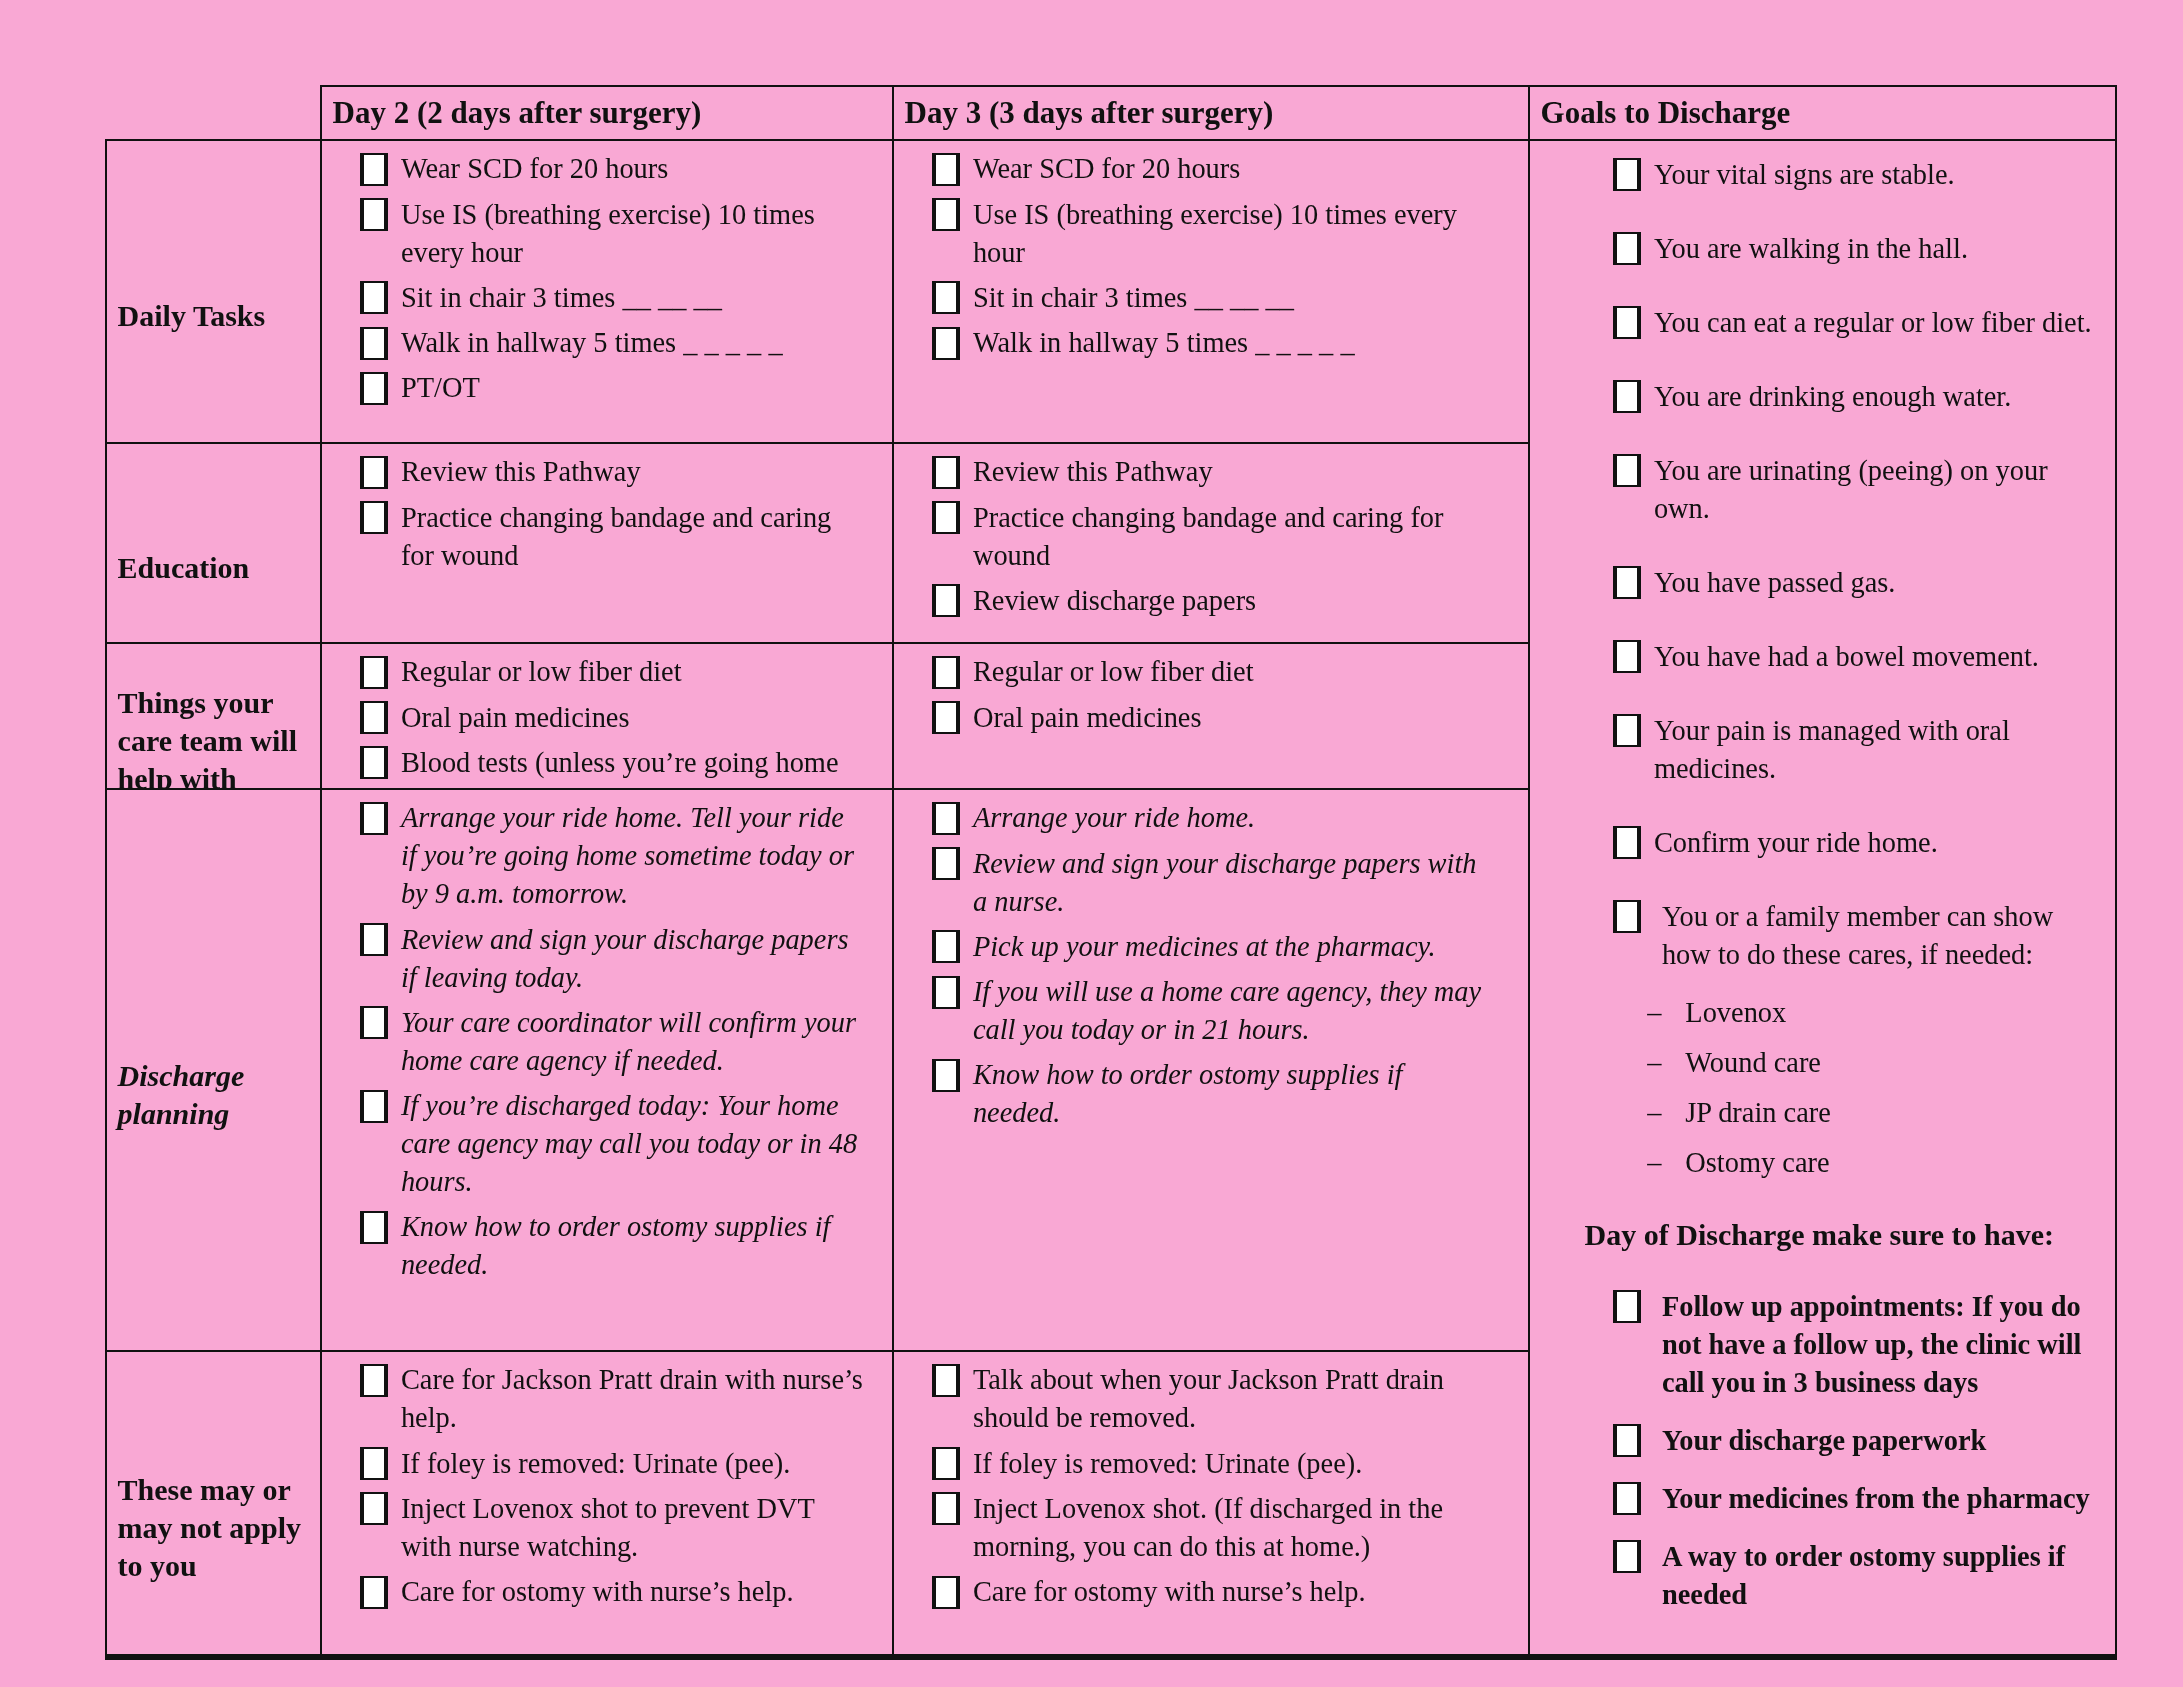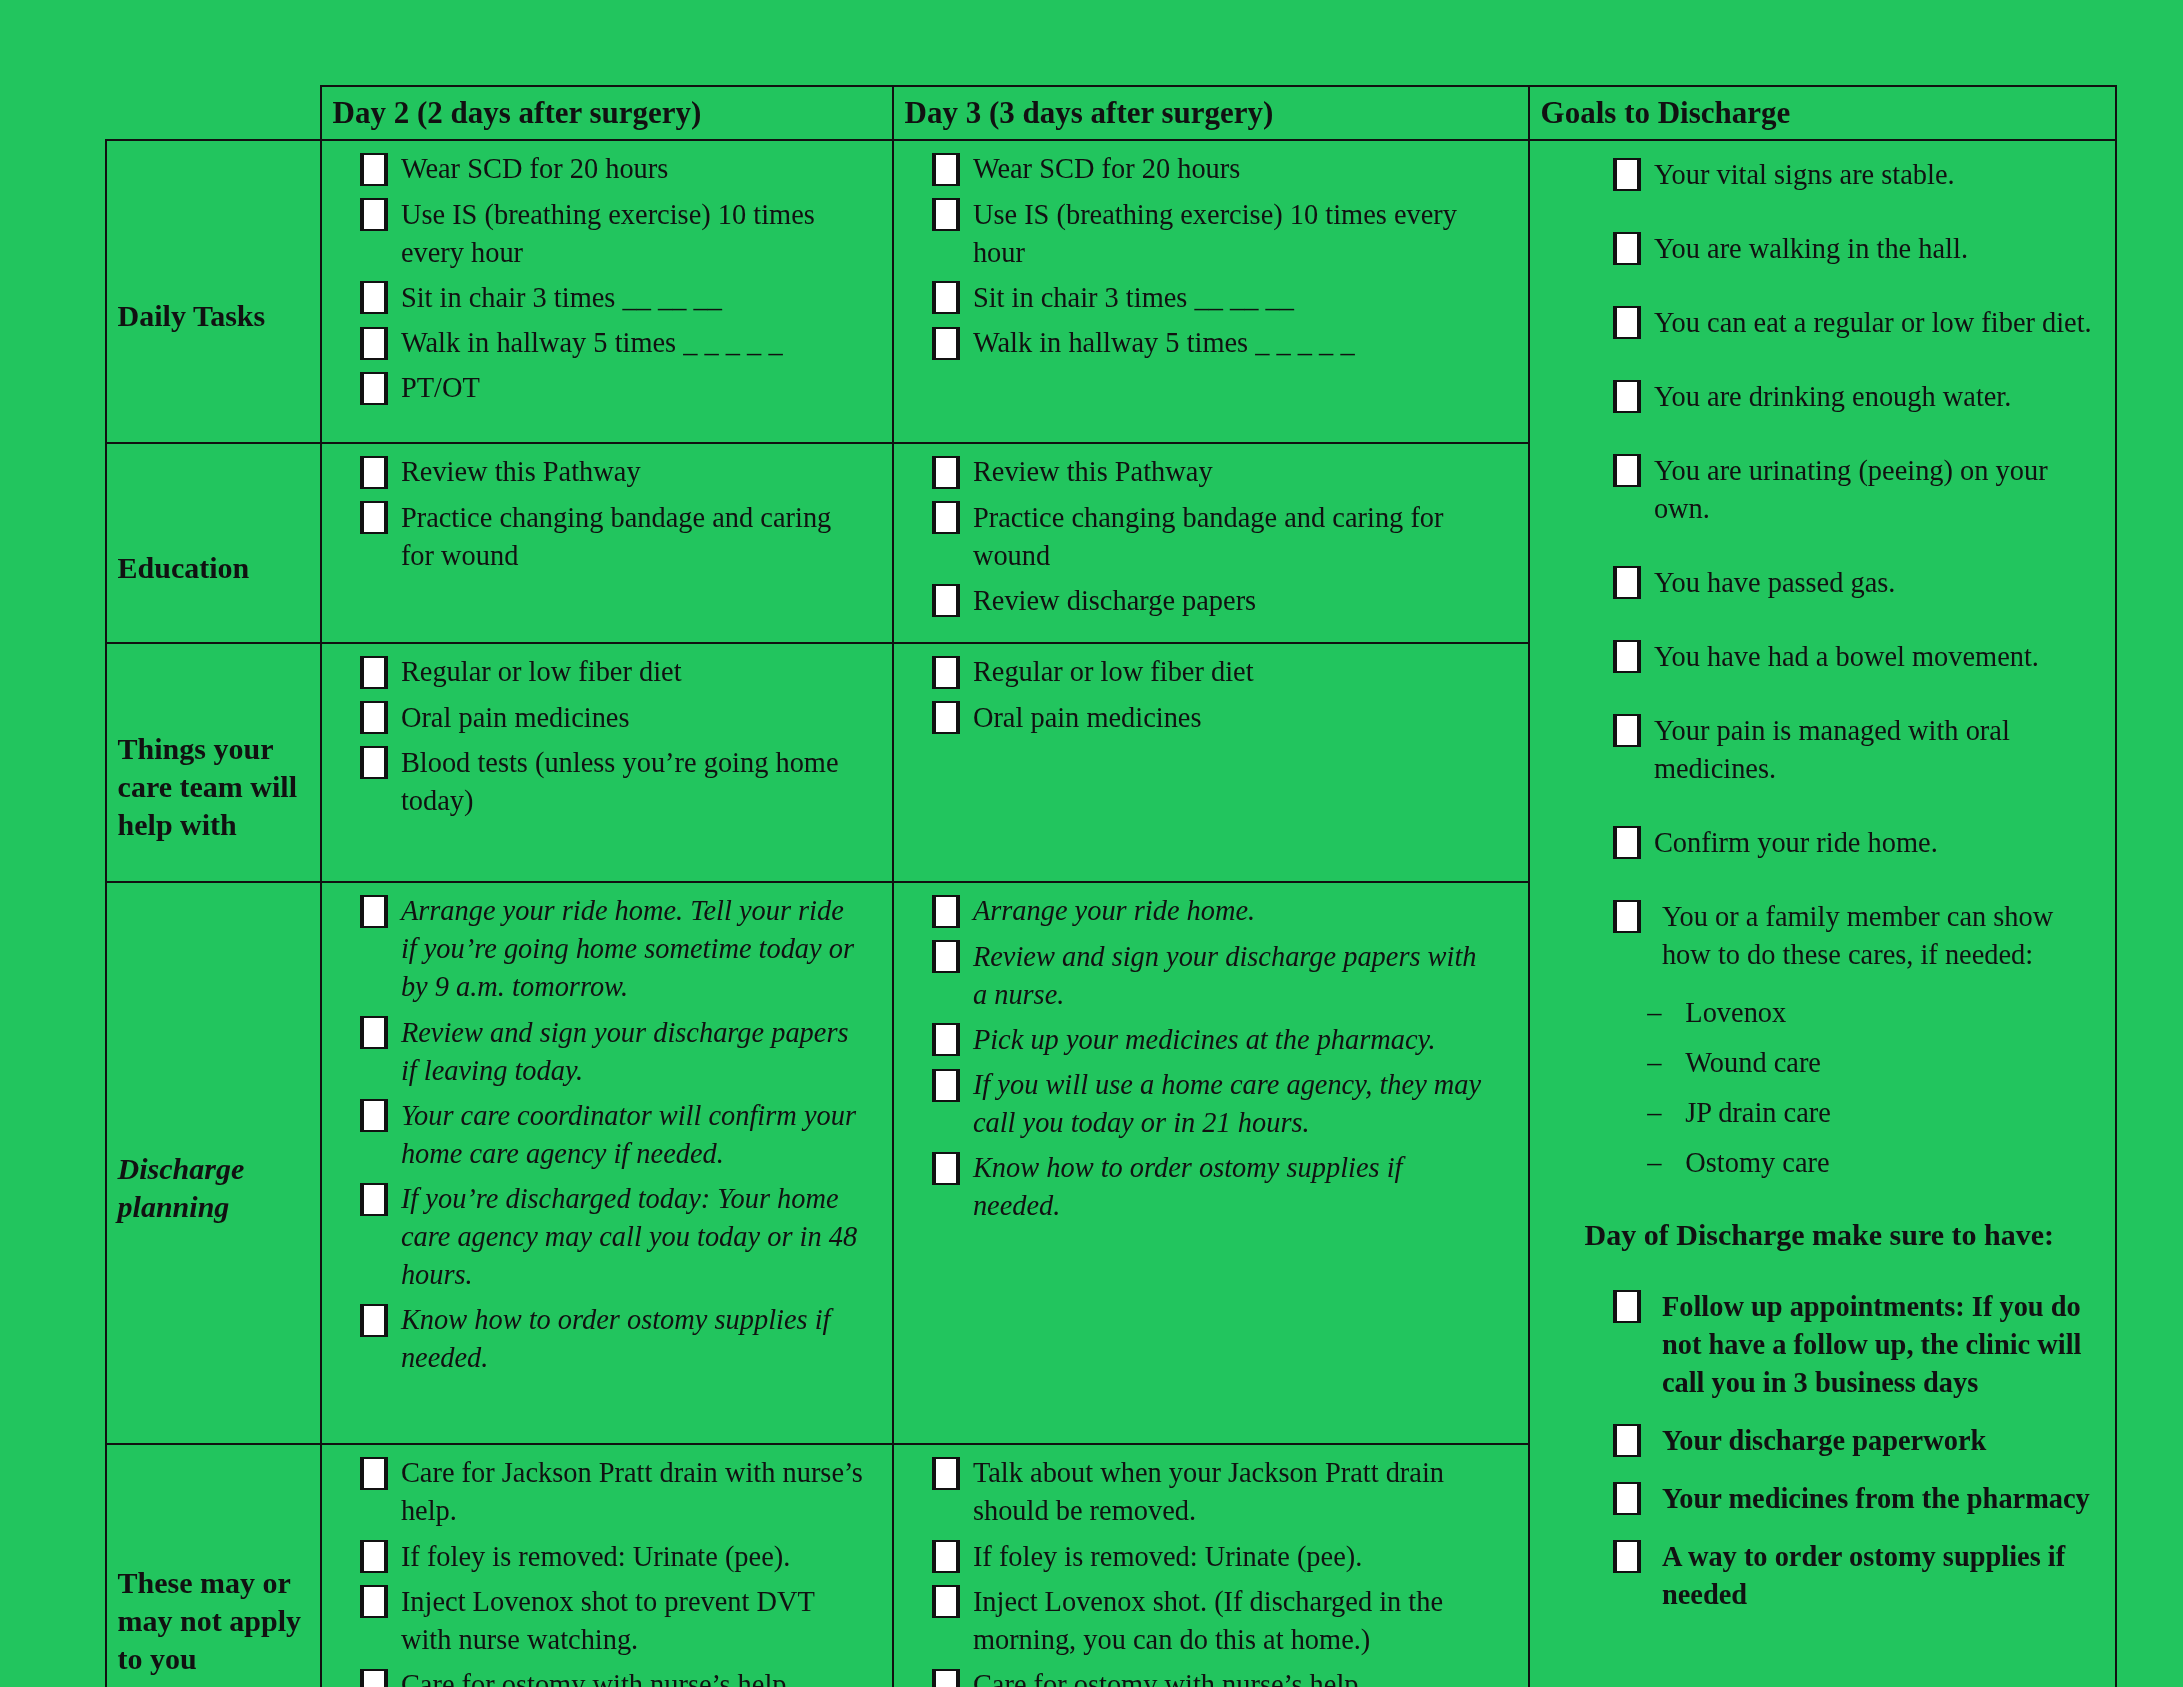--- a/index.html
+++ b/index.html
@@ -1,41 +1,41 @@
 <!DOCTYPE html>
 <html style="font-size:10.6px"><head>
 <meta charset="utf-8">
 <style>
   html, body { margin: 0; padding: 0; background: #ffffff; }
   .page {
     position: relative;
     width: 2183px;
     height: 1687px;
-    background: #22c55e;
+    background: #f9a8d4;
     font-family: "Liberation Serif", "DejaVu Serif", serif;
     color: #111111;
   }
   table.pathway {
     position: absolute;
     left: 105px;
     top: 85px;
     border-collapse: collapse;
     table-layout: fixed;
   }
   td, th { border: 2.6px solid #111111; padding: 0; vertical-align: top; }
   th { font-weight: bold; text-align: left; }
   td.corner { border: none; background: transparent; }
   tr.lastrow td { border-bottom-width: 6px; }
   td.goals-cell { border-bottom-width: 6px; }
 
   .cell { box-sizing: border-box; overflow: hidden; padding: 9.3px 12px 4px 9.3px; }
   .h-head  { height: 52px; display: flex; align-items: center; padding: 0 0 0 10.6px; }
   .h-r1 { height: 301px; }
   .h-r2 { height: 198px; }
-  .h-r3 { height: 237px; }
+  .h-r3 { height: 144px; }
   .h-r4 { height: 560px; font-style: italic; }
   .h-r5 { height: 302px; }
   .h-goals { height: 1479px; padding-top: 14.6px; margin-left: 44px; }
 
   .col-header { font-size: 31px; font-weight: bold; white-space: nowrap; }
 
   .label-cell .cell { display: flex; align-items: center; padding-left: 10.6px; padding-right: 9.3px; }
   .row-label { font-size: 30px; font-weight: bold; line-height: 38px; margin-top: 44px; }
 
   .item { display: flex; margin: 0 0 7.3px 29px; }

